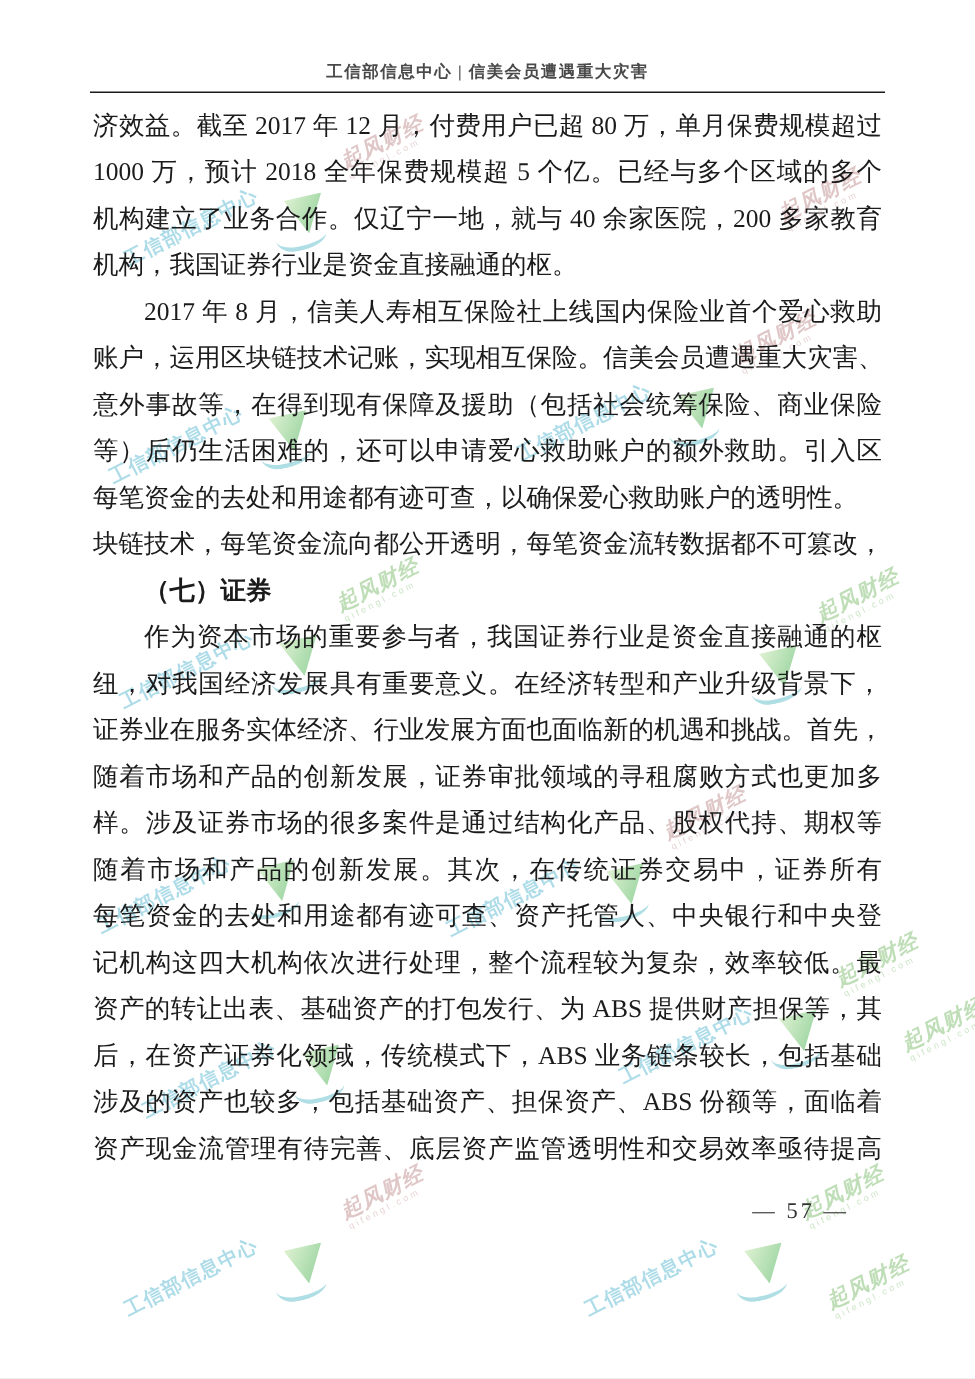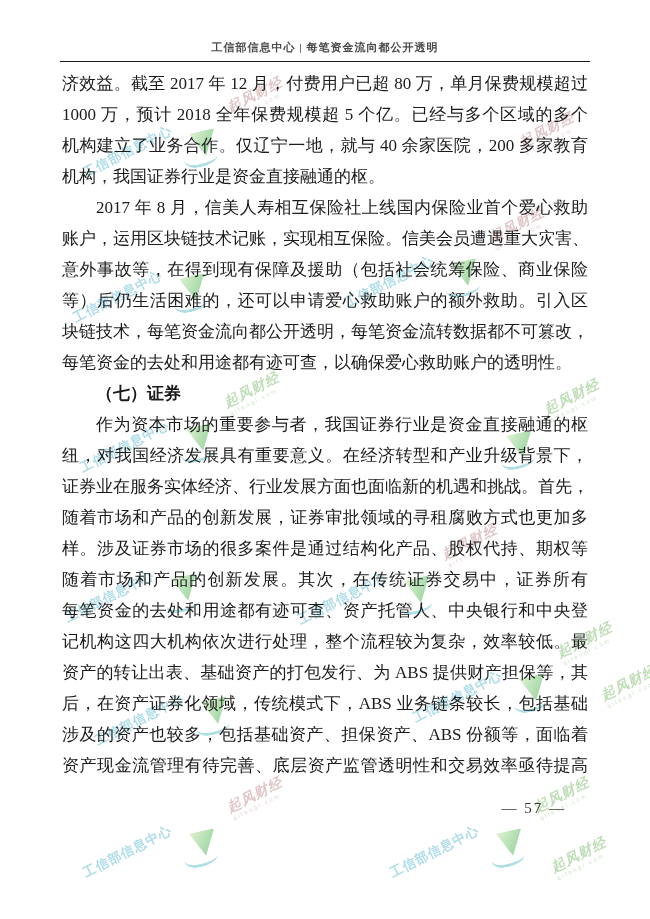--- a/index.html
+++ b/index.html
@@ -76,33 +76,33 @@
     border-bottom:3px solid;
     border-radius:0 0 100% 60%/0 0 100% 100%;
     transform:rotate(-10deg);
     opacity:.5;
   }
 </style>
 </head>
 <body>
 
 <div class="page">
-  <div class="header">工信部信息中心 | 每笔资金流向都公开透明</div>
+  <div class="header">工信部信息中心 | 信美会员遭遇重大灾害</div>
 
   <div class="content" id="text-body">
       <div class="line">济效益。截至 2017 年 12 月，付费用户已超 80 万，单月保费规模超过</div>
       <div class="line">1000 万，预计 2018 全年保费规模超 5 个亿。已经与多个区域的多个</div>
       <div class="line">机构建立了业务合作。仅辽宁一地，就与 40 余家医院，200 多家教育</div>
       <div class="line lastline">机构，我国证券行业是资金直接融通的枢。</div>
       <div class="line indent">2017 年 8 月，信美人寿相互保险社上线国内保险业首个爱心救助</div>
       <div class="line">账户，运用区块链技术记账，实现相互保险。信美会员遭遇重大灾害、</div>
       <div class="line">意外事故等，在得到现有保障及援助（包括社会统筹保险、商业保险</div>
       <div class="line">等）后仍生活困难的，还可以申请爱心救助账户的额外救助。引入区</div>
+      <div class="line lastline">每笔资金的去处和用途都有迹可查，以确保爱心救助账户的透明性。</div>
       <div class="line">块链技术，每笔资金流向都公开透明，每笔资金流转数据都不可篡改，</div>
-      <div class="line lastline">每笔资金的去处和用途都有迹可查，以确保爱心救助账户的透明性。</div>
       <div class="line heading indent">（七）证券</div>
       <div class="line indent">作为资本市场的重要参与者，我国证券行业是资金直接融通的枢</div>
       <div class="line">纽，对我国经济发展具有重要意义。在经济转型和产业升级背景下，</div>
       <div class="line">证券业在服务实体经济、行业发展方面也面临新的机遇和挑战。首先，</div>
       <div class="line">随着市场和产品的创新发展，证券审批领域的寻租腐败方式也更加多</div>
       <div class="line">样。涉及证券市场的很多案件是通过结构化产品、股权代持、期权等</div>
       <div class="line">随着市场和产品的创新发展。其次，在传统证券交易中，证券所有</div>
       <div class="line">每笔资金的去处和用途都有迹可查、资产托管人、中央银行和中央登</div>
       <div class="line">记机构这四大机构依次进行处理，整个流程较为复杂，效率较低。最</div>
       <div class="line">资产的转让出表、基础资产的打包发行、为 ABS 提供财产担保等，其</div>

